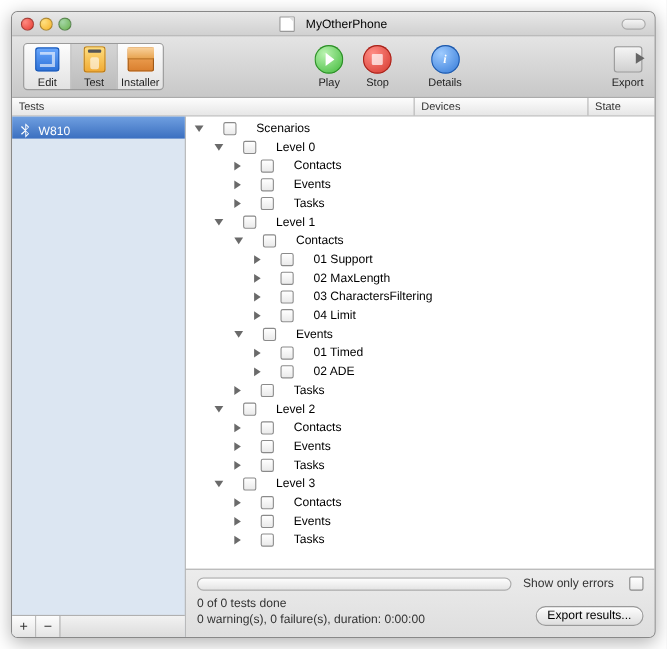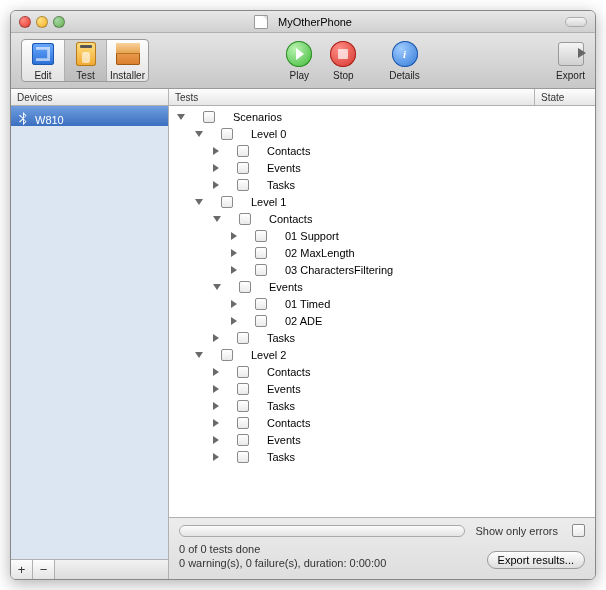--- a/index.html
+++ b/index.html
@@ -331,22 +331,22 @@
 
     <div class="tb-single">
       <div class="tb-icon">
           <div class="ic-export"></div>
         </div>
       <div class="tb-label">Export</div>
     </div>
   </div>
 
   <div class="col-headers">
+    <div class="col-h" style="flex:1;">Tests</div>
     <div class="col-h" style="width:158px;">Devices</div>
-    <div class="col-h" style="flex:1;">Tests</div>
     <div class="col-h" style="width:60px;border-right:none;">State</div>
   </div>
 
   <div class="body-row">
 
     <div class="sidebar">
       <div class="dev-item">
         <svg class="bt-icon" viewBox="0 0 12 16">
           <path d="M6 0 L10 4 L6.5 7.5 L10 11 L6 15 L6 8.5 L2.5 12 L1.5 11 L5.5 7.5 L1.5 4 L2.5 3 L6 6.5 Z M7 2.5 L7 6 L8.8 4.2 Z M7 9 L7 12.5 L8.8 10.8 Z" fill="#fff"></path>
         </svg>
@@ -404,20 +404,25 @@
           <div class="tree-row" style="padding-left: 58px;">
             <span class="disclosure"></span>
             <span class="checkbox"></span>
             <span class="tree-label">02 MaxLength</span>
           </div>
           <div class="tree-row" style="padding-left: 58px;">
             <span class="disclosure"></span>
             <span class="checkbox"></span>
             <span class="tree-label">03 CharactersFiltering</span>
           </div>
+          <div class="tree-row" style="padding-left: 58px;">
+            <span class="disclosure"></span>
+            <span class="checkbox"></span>
+            <span class="tree-label">04 Limit</span>
+          </div>
           <div class="tree-row" style="padding-left: 40px;">
             <span class="disclosure open"></span>
             <span class="checkbox"></span>
             <span class="tree-label">Events</span>
           </div>
           <div class="tree-row" style="padding-left: 58px;">
             <span class="disclosure"></span>
             <span class="checkbox"></span>
             <span class="tree-label">01 Timed</span>
           </div>
@@ -443,20 +448,25 @@
           </div>
           <div class="tree-row" style="padding-left: 40px;">
             <span class="disclosure"></span>
             <span class="checkbox"></span>
             <span class="tree-label">Events</span>
           </div>
           <div class="tree-row" style="padding-left: 40px;">
             <span class="disclosure"></span>
             <span class="checkbox"></span>
             <span class="tree-label">Tasks</span>
+          </div>
+          <div class="tree-row" style="padding-left: 22px;">
+            <span class="disclosure open"></span>
+            <span class="checkbox"></span>
+            <span class="tree-label">Level 3</span>
           </div>
           <div class="tree-row" style="padding-left: 40px;">
             <span class="disclosure"></span>
             <span class="checkbox"></span>
             <span class="tree-label">Contacts</span>
           </div>
           <div class="tree-row" style="padding-left: 40px;">
             <span class="disclosure"></span>
             <span class="checkbox"></span>
             <span class="tree-label">Events</span>

